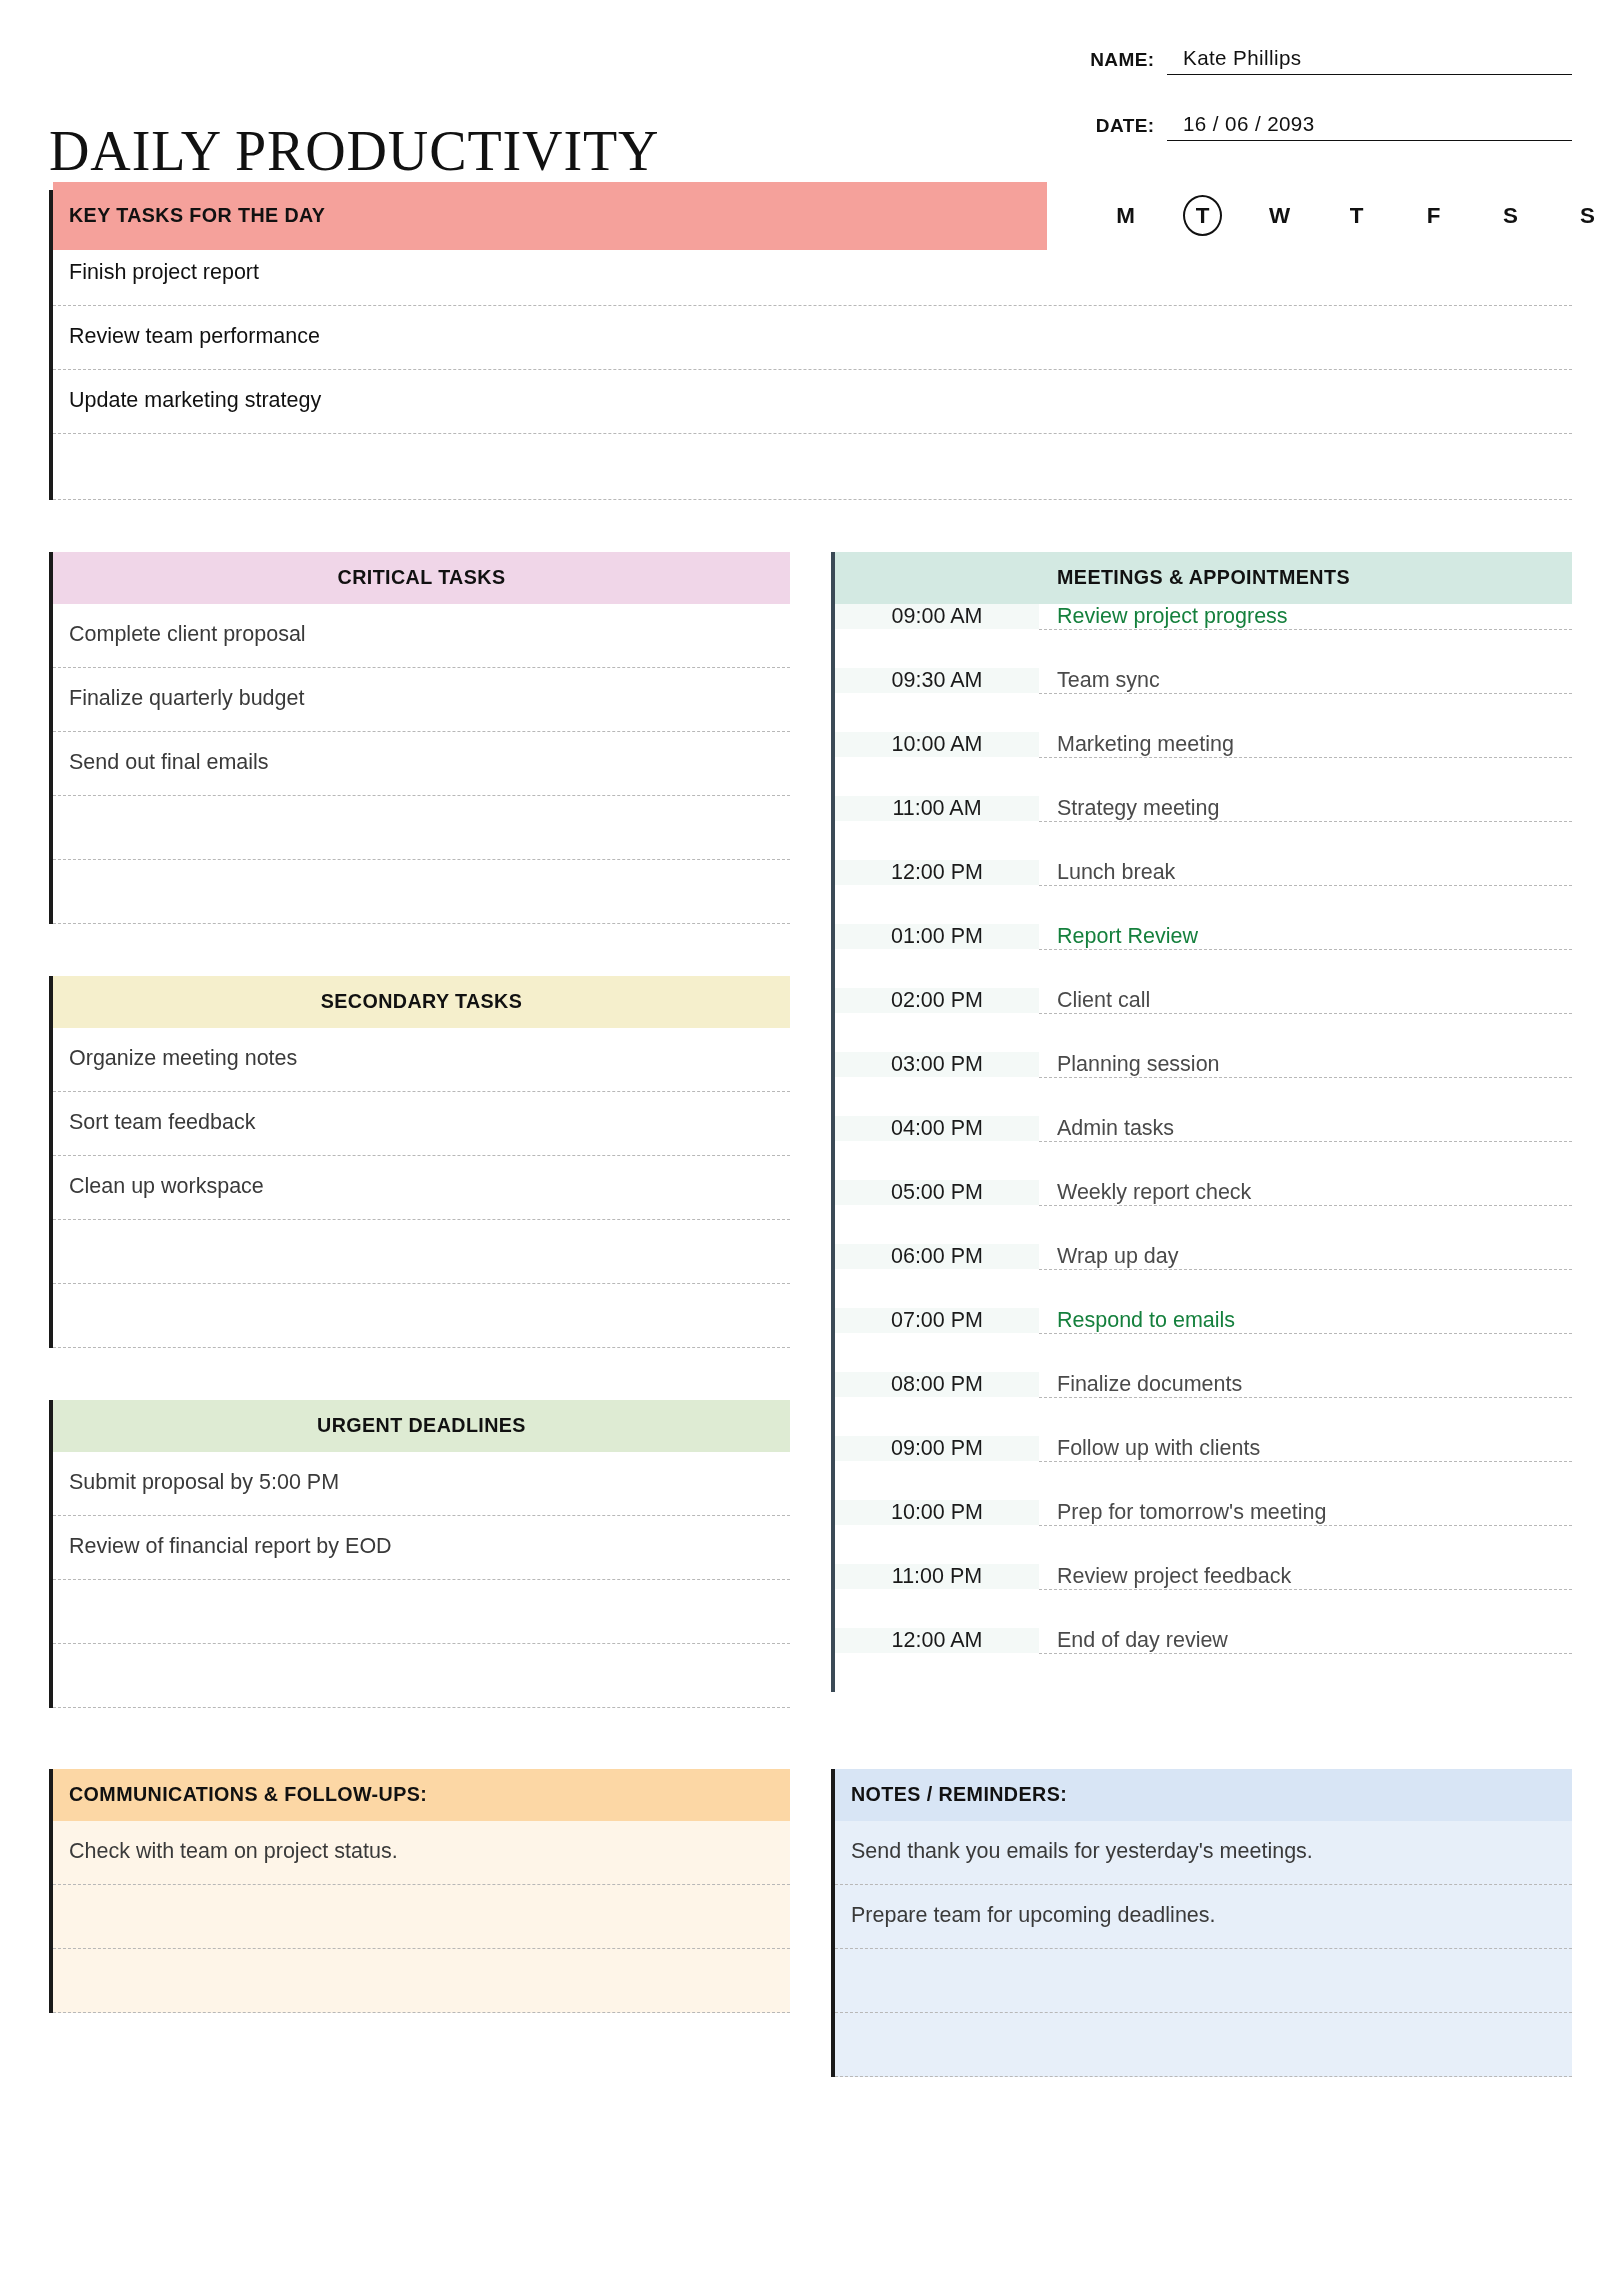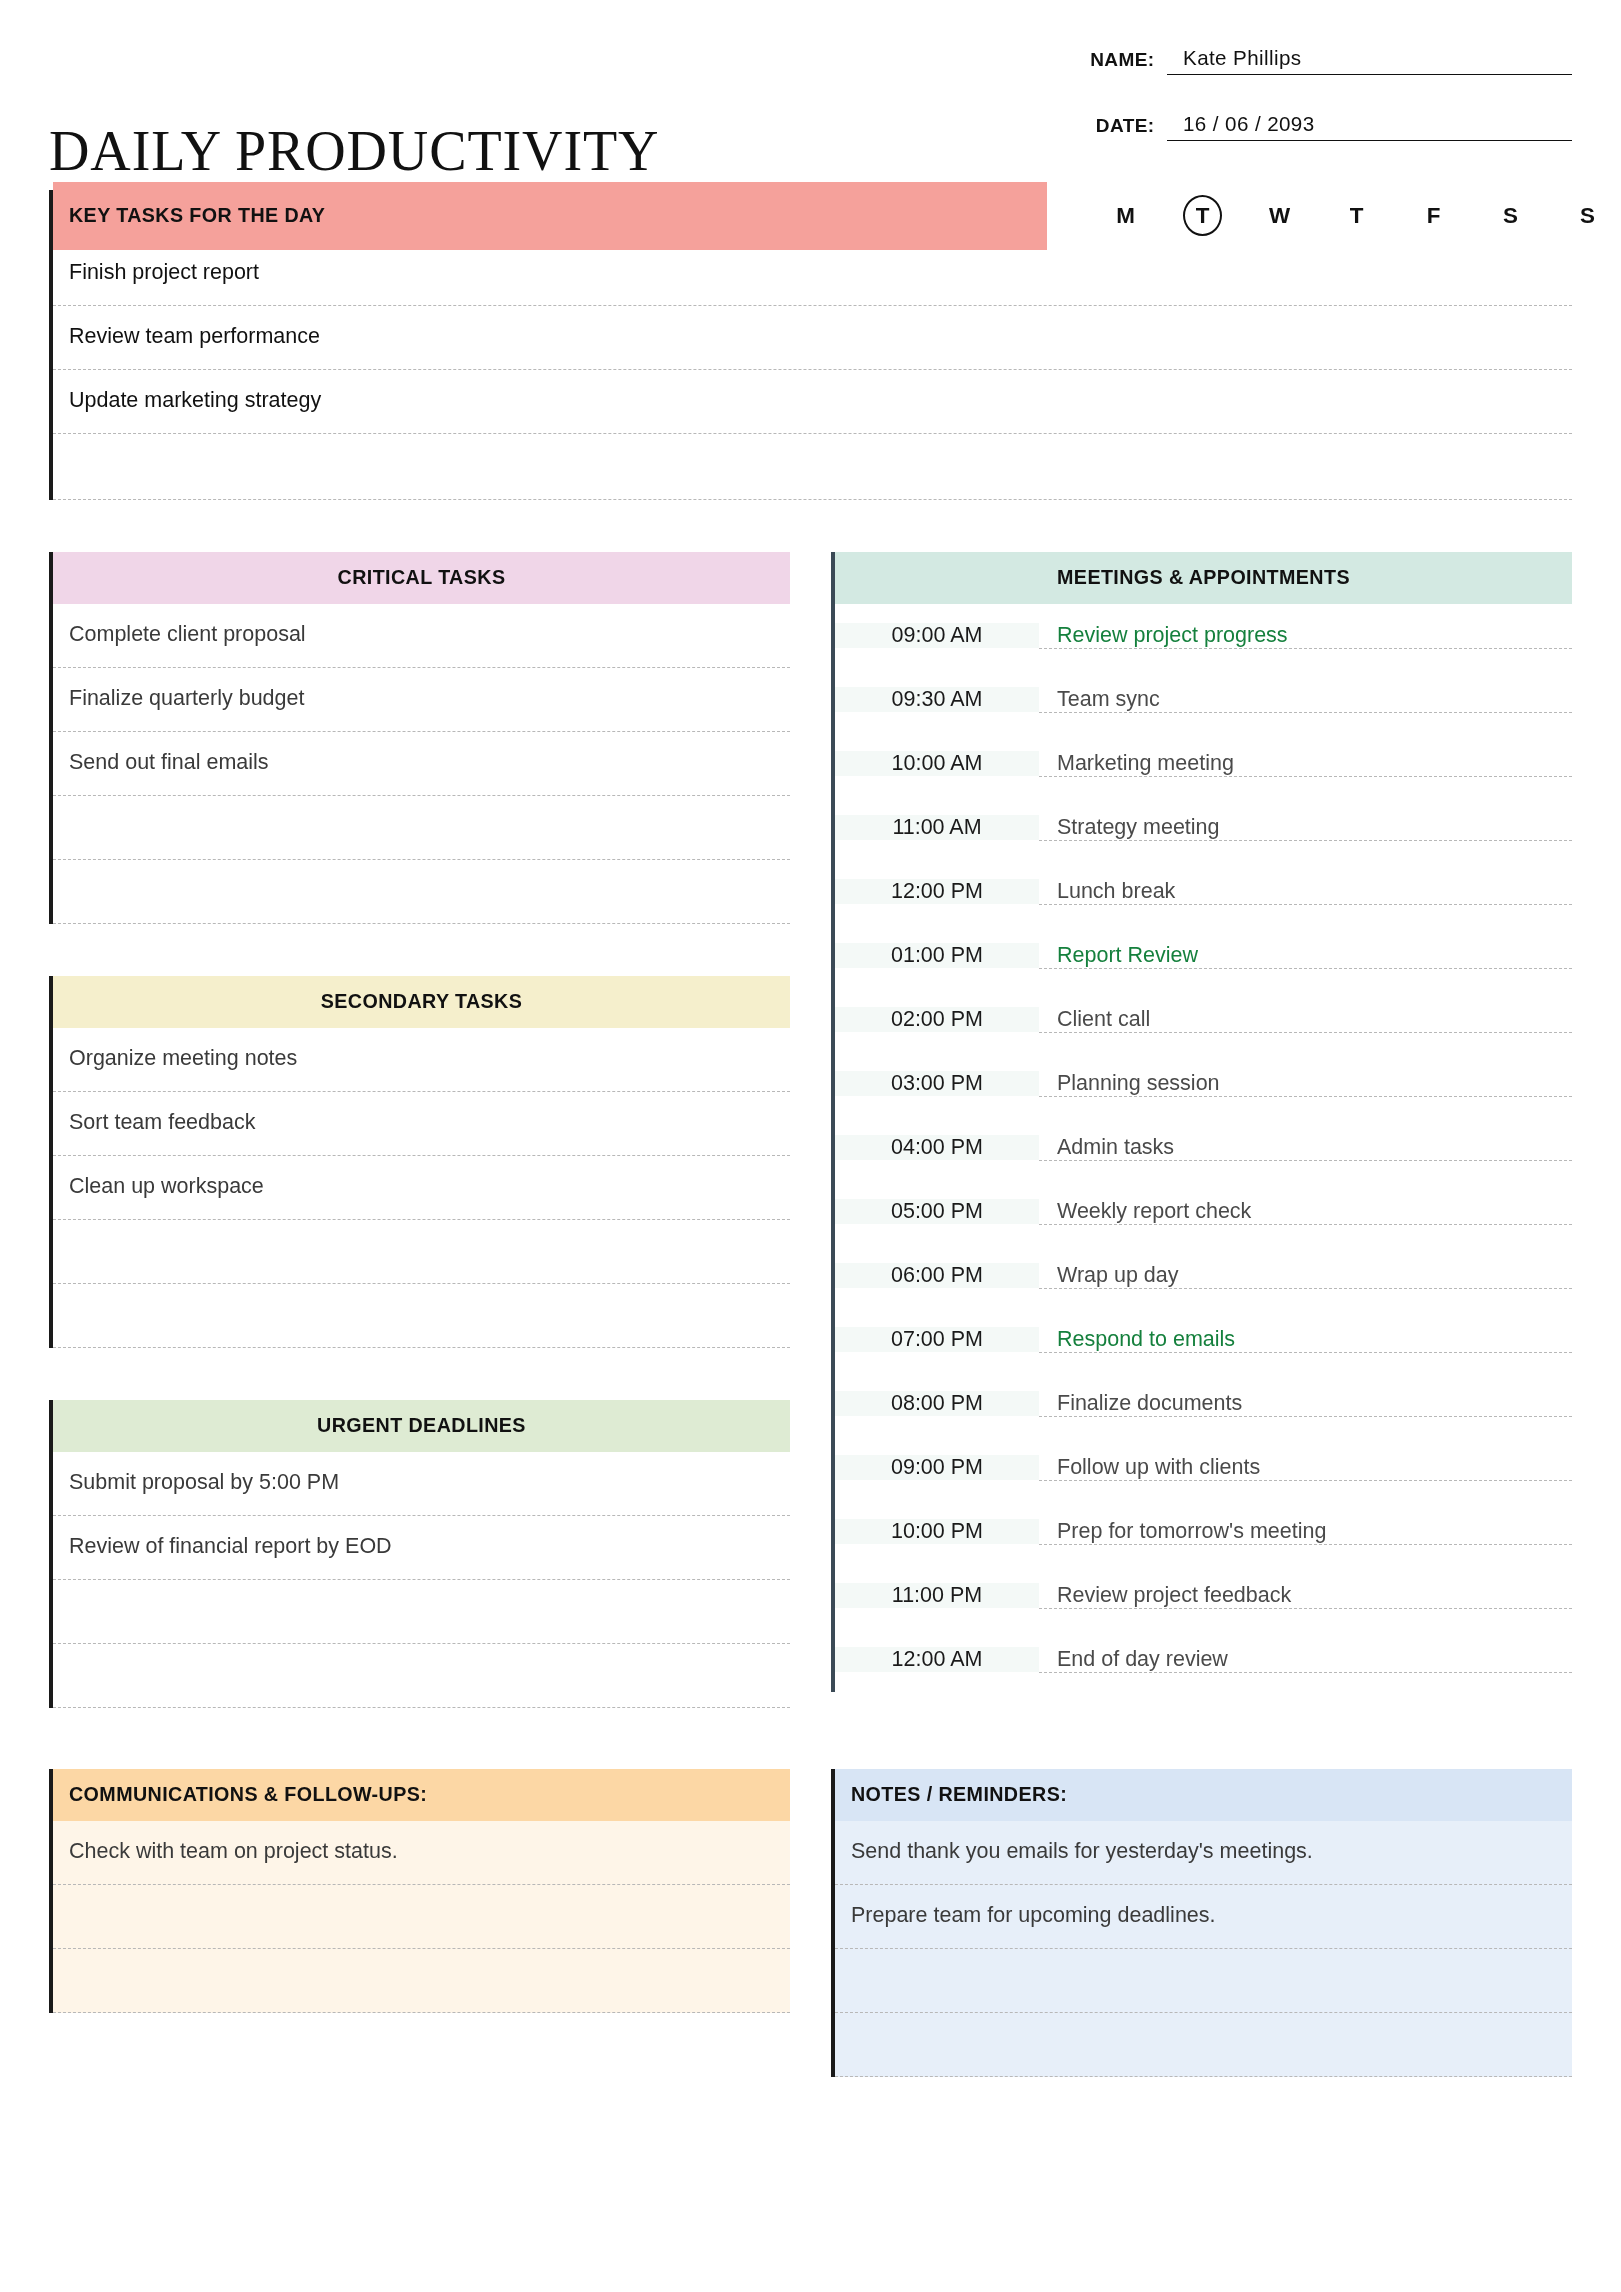--- a/index.html
+++ b/index.html
@@ -149,21 +149,21 @@
   .panel-critical .block-bar { background: #F0D6E8; }
   .panel-secondary .block-bar { background: #F5EFCC; }
   .panel-urgent .block-bar { background: #DEEBD3; }
   .panel-meetings .block-bar { background: #D3E9E2; border-left: 4.5px solid #3b4a56; }
   .panel-meetings .rows { border-left: 4.5px solid #3b4a56; }
 
   
   .meet-row {
     display: flex;
     height: 64px;
-    align-items: center;
+    align-items: flex-start;
   }
   .meet-time {
     width: 204px;
     background: #F4F9F7;
     display: flex;
     align-items: center;
     justify-content: center;
     font-size: 21.5px;
     color: #1a1a1a;
     flex: 0 0 204px;

